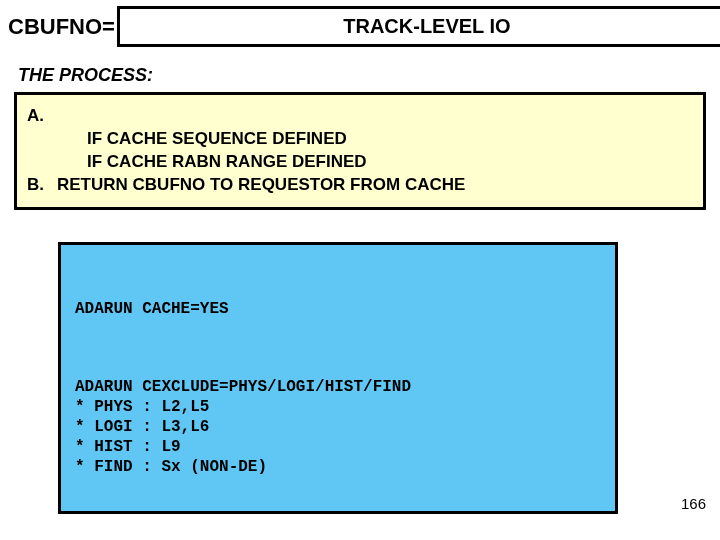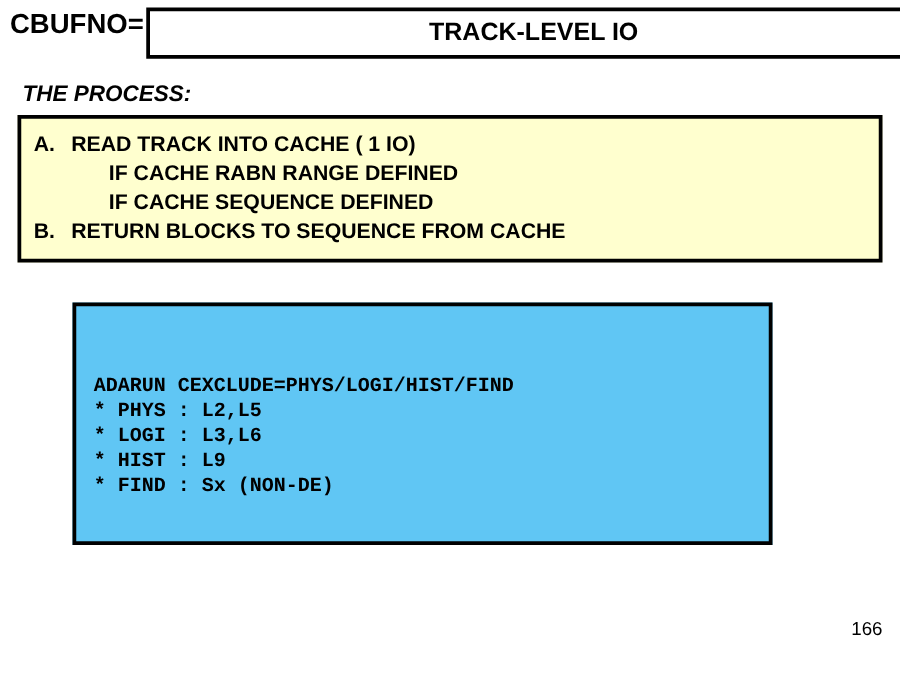--- a/index.html
+++ b/index.html
@@ -8,21 +8,21 @@
     padding: 0;
     width: 720px;
     height: 540px;
     background: #ffffff;
     font-family: Arial, Helvetica, sans-serif;
     position: relative;
     overflow: hidden;
   }
   .header-row {
     display: flex;
-    align-items: flex-start;
+    align-items: center;
     padding: 6px 8px 0 8px;
   }
   .cbufno-label {
     font-weight: bold;
     font-size: 22px;
     color: #000;
     padding-right: 0px;
   }
   .title-box {
     border: 3px solid #000;
@@ -90,37 +90,37 @@
   <div class="title-box">
     <span class="title-text">TRACK-LEVEL IO</span>
   </div>
 </div>
 
 <div class="process-label">THE PROCESS:</div>
 
 <div class="process-box">
   <div class="row">
     <span class="marker">A.</span>
-    <span>READ TRACK INTO CACHE ( 1 IO)</span>
+  </div>
+  <div class="row">
+    <span class="marker"></span>
+    <span class="indent">IF CACHE SEQUENCE DEFINED</span>
   </div>
   <div class="row">
     <span class="marker"></span>
     <span class="indent">IF CACHE RABN RANGE DEFINED</span>
   </div>
   <div class="row">
-    <span class="marker"></span>
-    <span class="indent">IF CACHE SEQUENCE DEFINED</span>
-  </div>
-  <div class="row">
     <span class="marker">B.</span>
-    <span>RETURN BLOCKS TO SEQUENCE FROM CACHE</span>
+    <span>RETURN CBUFNO TO REQUESTOR FROM CACHE</span>
   </div>
 </div>
 
 <div class="code-box">
+  <div class="blk">ADARUN CACHE=YES</div>
   <div class="blk">ADARUN CEXCLUDE=PHYS/LOGI/HIST/FIND
 * PHYS : L2,L5
 * LOGI : L3,L6
 * HIST : L9
 * FIND : Sx (NON-DE)</div>
 </div>
 
 <div class="page-num">166</div>
 
 </body></html>

